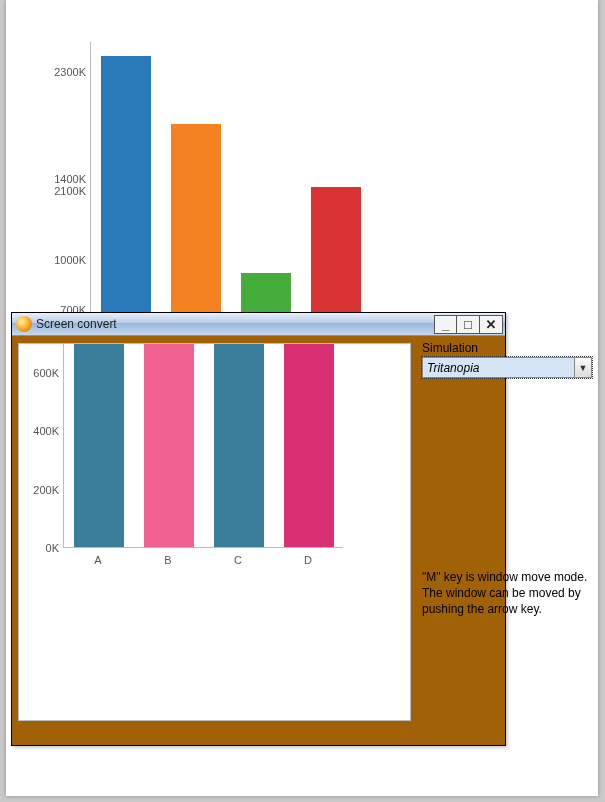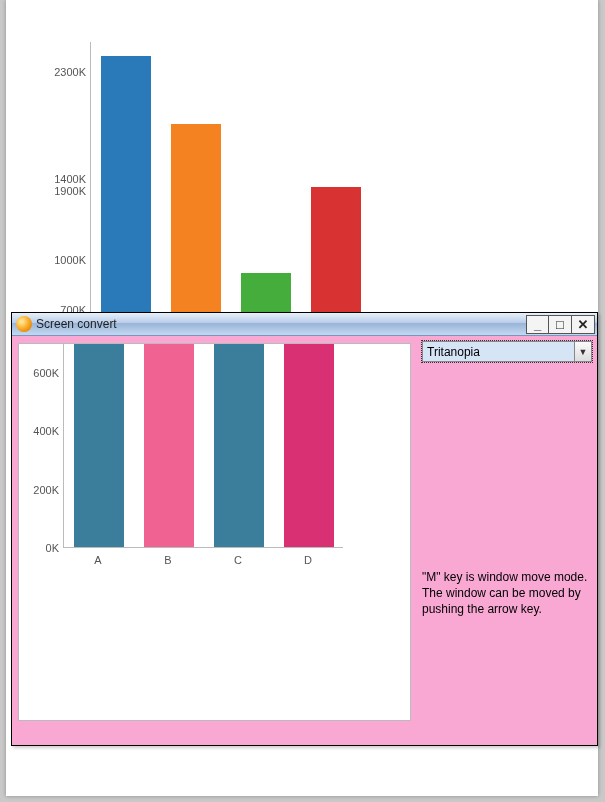--- a/index.html
+++ b/index.html
@@ -72,23 +72,23 @@
     position: absolute;
     width: 50px;
     text-align: center;
     top: 4px;
   }
   
   .dialog {
     position: absolute;
     left: 11px;
     top: 312px;
-    width: 587px;
+    width: 495px;
     height: 434px;
-    background: #f9a8d4;
+    background: #a16207;
     border: 1px solid #000;
     box-shadow: 2px 2px 3px rgba(0,0,0,0.2);
   }
   .titlebar {
     height: 23px;
     background: linear-gradient(to bottom, #e8f0fa 0%, #b8cce8 45%, #98b4d8 46%, #c4d8f0 100%);
     border-bottom: 1px solid #7a96c0;
     display: flex;
     align-items: center;
     padding: 0 2px 0 4px;
@@ -197,20 +197,21 @@
   .combo {
     width: 170px;
     height: 21px;
     border: 1px solid #888;
     outline: 1px dotted #333;
     outline-offset: 0px;
     background: #fff;
     display: flex;
     align-items: center;
     font-size: 12px;
+    font-style: italic;
   }
   .combo-text {
     flex: 1;
     padding: 0 4px;
     background: #d6e5f5;
     height: 100%;
     display: flex;
     align-items: center;
   }
   .combo-arrow {
@@ -240,21 +241,21 @@
 <div class="page">
 
   <div class="chart-outer">
     <div class="chart-yaxis" id="yaxis">
         <span style="top: 506px;">0K</span>
         <span style="top: 446.471px;">200K</span>
         <span style="top: 386.941px;">400K</span>
         <span style="top: 327.412px;">600K</span>
         <span style="top: 267.882px;">700K</span>
         <span style="top: 218px;">1000K</span>
-        <span style="top: 148.824px;">1900K</span>
+        <span style="top: 148.824px;">2100K</span>
         <span style="top: 89.2941px; margin-top: 48px;">1400K</span>
         <span style="top: 29.7647px;">2300K</span>
       </div>
     <div class="plot-area" id="plot">
         <div class="bar" style="left: 10px; height: 491.118px; background: rgb(42, 122, 185);"></div>
         <div class="bar" style="left: 80px; height: 422.659px; background: rgb(245, 130, 32);"></div>
         <div class="bar" style="left: 150px; height: 273.835px; background: rgb(69, 173, 59);"></div>
         <div class="bar" style="left: 220px; height: 360.153px; background: rgb(217, 50, 50);"></div>
       </div>
     <div class="chart-xaxis" id="xaxis">
@@ -298,20 +299,21 @@
           </div>
         <div class="sim-xaxis" id="sim-xaxis">
             <span style="left: 10px;">A</span>
             <span style="left: 80px;">B</span>
             <span style="left: 150px;">C</span>
             <span style="left: 220px;">D</span>
           </div>
       </div>
     </div>
     <div class="side-panel">
+      <div class="sim-label">Simulation</div>
       <div class="combo">
         <span class="combo-text">Tritanopia</span>
         <span class="combo-arrow">▼</span>
       </div>
     </div>
     <div class="hint">"M" key is window move mode. The window can be moved by pushing the arrow key.</div>
   </div>
 </div>
 
 </body></html>

